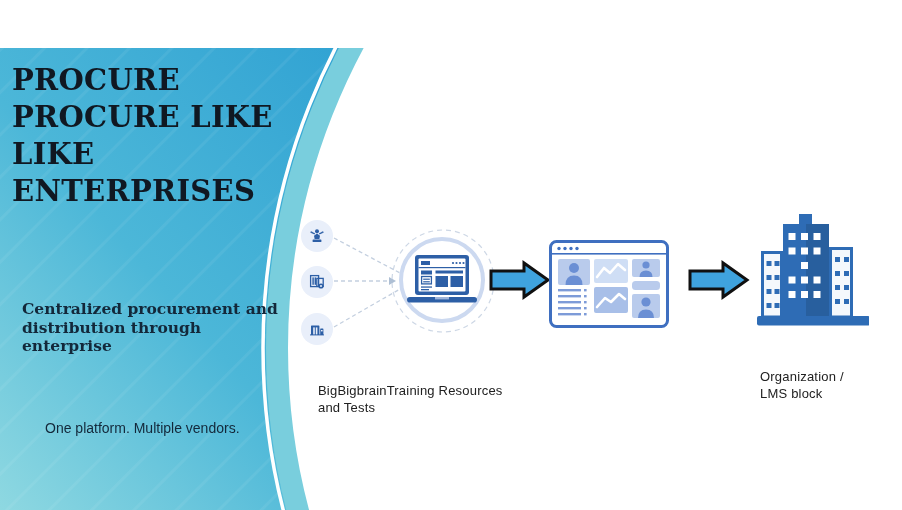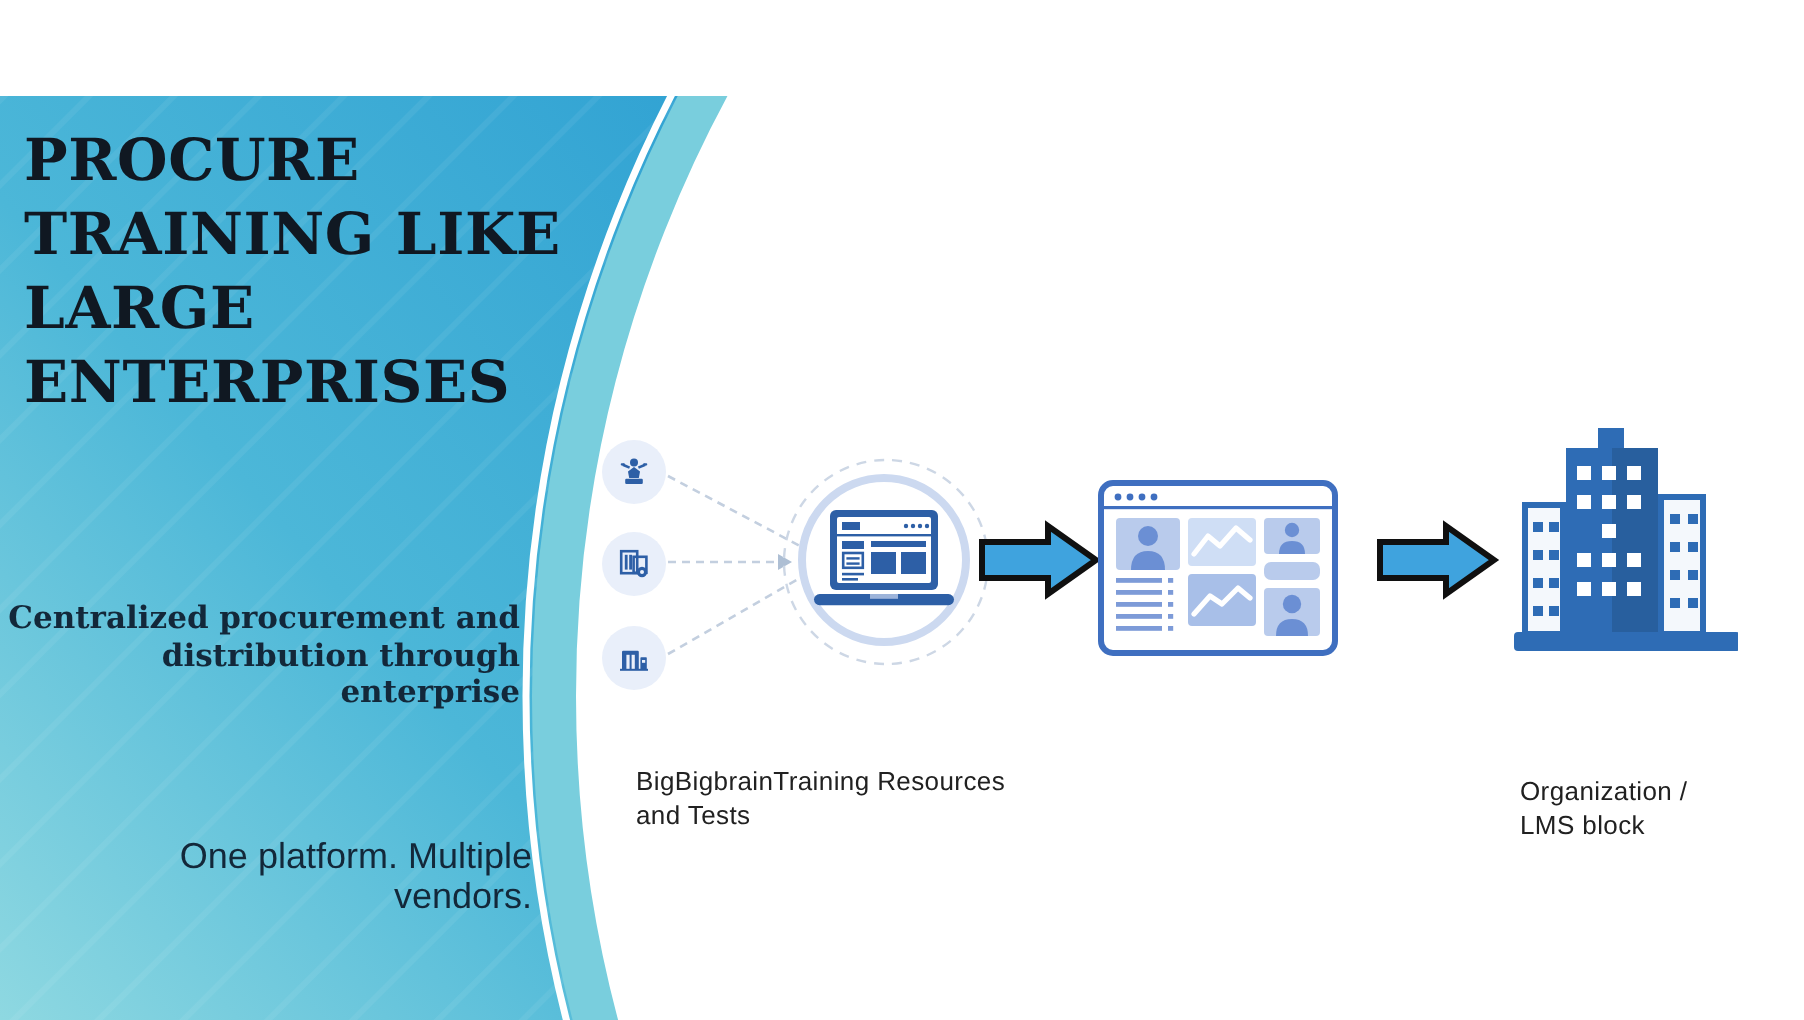--- a/index.html
+++ b/index.html
@@ -10,28 +10,29 @@
   }
   .panel-svg,.connectors{position:absolute;left:0;top:0;width:902px;height:510px;}
   
   .title{
     position:absolute;left:12px;top:14px;width:330px;
     font-family:"DejaVu Serif","Liberation Serif",serif;
     font-weight:700;font-size:29px;line-height:37px;letter-spacing:.3px;
     color:var(--title-ink,#101822);
   }
   .subtitle{
-    position:absolute;left:0;top:252px;width:260px;text-align:right;
+    position:absolute;left:0;top:252px;width:260px;text-align:left;
     font-family:"DejaVu Serif","Liberation Serif",serif;
     font-weight:700;font-size:15.5px;line-height:18.5px;
     color:var(--body-ink,#13283a);
+    padding-left:22px;
   }
   .tagline{
-    position:absolute;left:45px;top:370px;width:221px;text-align:right;
-    font-size:18px;line-height:20px;font-weight:500;
+    position:absolute;left:45px;top:370px;width:221px;text-align:left;
+    font-size:14px;line-height:20px;font-weight:500;
     color:var(--body-ink,#16242f);
   }
   
   .chip{
     position:absolute;width:32px;height:32px;border-radius:50%;
     background:var(--chip-bg,#e9effa);display:flex;align-items:center;justify-content:center;
   }
   .platform-circle{
     position:absolute;left:399px;top:189px;width:86px;height:86px;border-radius:50%;
     background:#fff;border:4px solid var(--ring-blue,#ccd9f0);
@@ -81,22 +82,22 @@
       </pattern>
     </defs>
     <rect x="0" y="0" width="440" height="510" fill="url(#teal)"></rect>
     <rect x="0" y="0" width="440" height="510" fill="url(#stripes)"></rect>
     <circle cx="920" cy="300" r="657" fill="none" stroke="#ffffff" stroke-width="3.5"></circle>
     <circle cx="920" cy="300" r="643" fill="#ffffff" stroke="#79cedd" stroke-width="22"></circle>
   </svg>
 
   <div class="title">
     <div>PROCURE</div>
-    <div>TRAINING LIKE</div>
-    <div>LARGE</div>
+    <div>PROCURE LIKE</div>
+    <div>LIKE</div>
     <div>ENTERPRISES</div>
   </div>
 
   <div class="subtitle">
     <div>Centralized procurement and</div>
     <div>distribution through enterprise</div>
   </div>
 
   <div class="tagline">
     <div>One platform. Multiple vendors.</div>
@@ -242,18 +243,18 @@
       <rect class="winb" x="89" y="74" width="5" height="5"></rect>
     <rect class="winb" x="80" y="88" width="5" height="5"></rect>
       <rect class="winb" x="89" y="88" width="5" height="5"></rect>
     <rect class="bld" x="2" y="105" width="113" height="9.5" rx="2"></rect>
   </svg>
 
   <div class="nlabel" style="left:318px;top:334px">
     <div>BigBigbrainTraining Resources</div>
     <div>and Tests</div>
   </div>
-  <div class="nlabel" style="left:760px;top:339px">
+  <div class="nlabel" style="left:760px;top:320px">
     <div>Organization /</div>
     <div>LMS block</div>
   </div>
 
 </div>
 
 </body></html>

